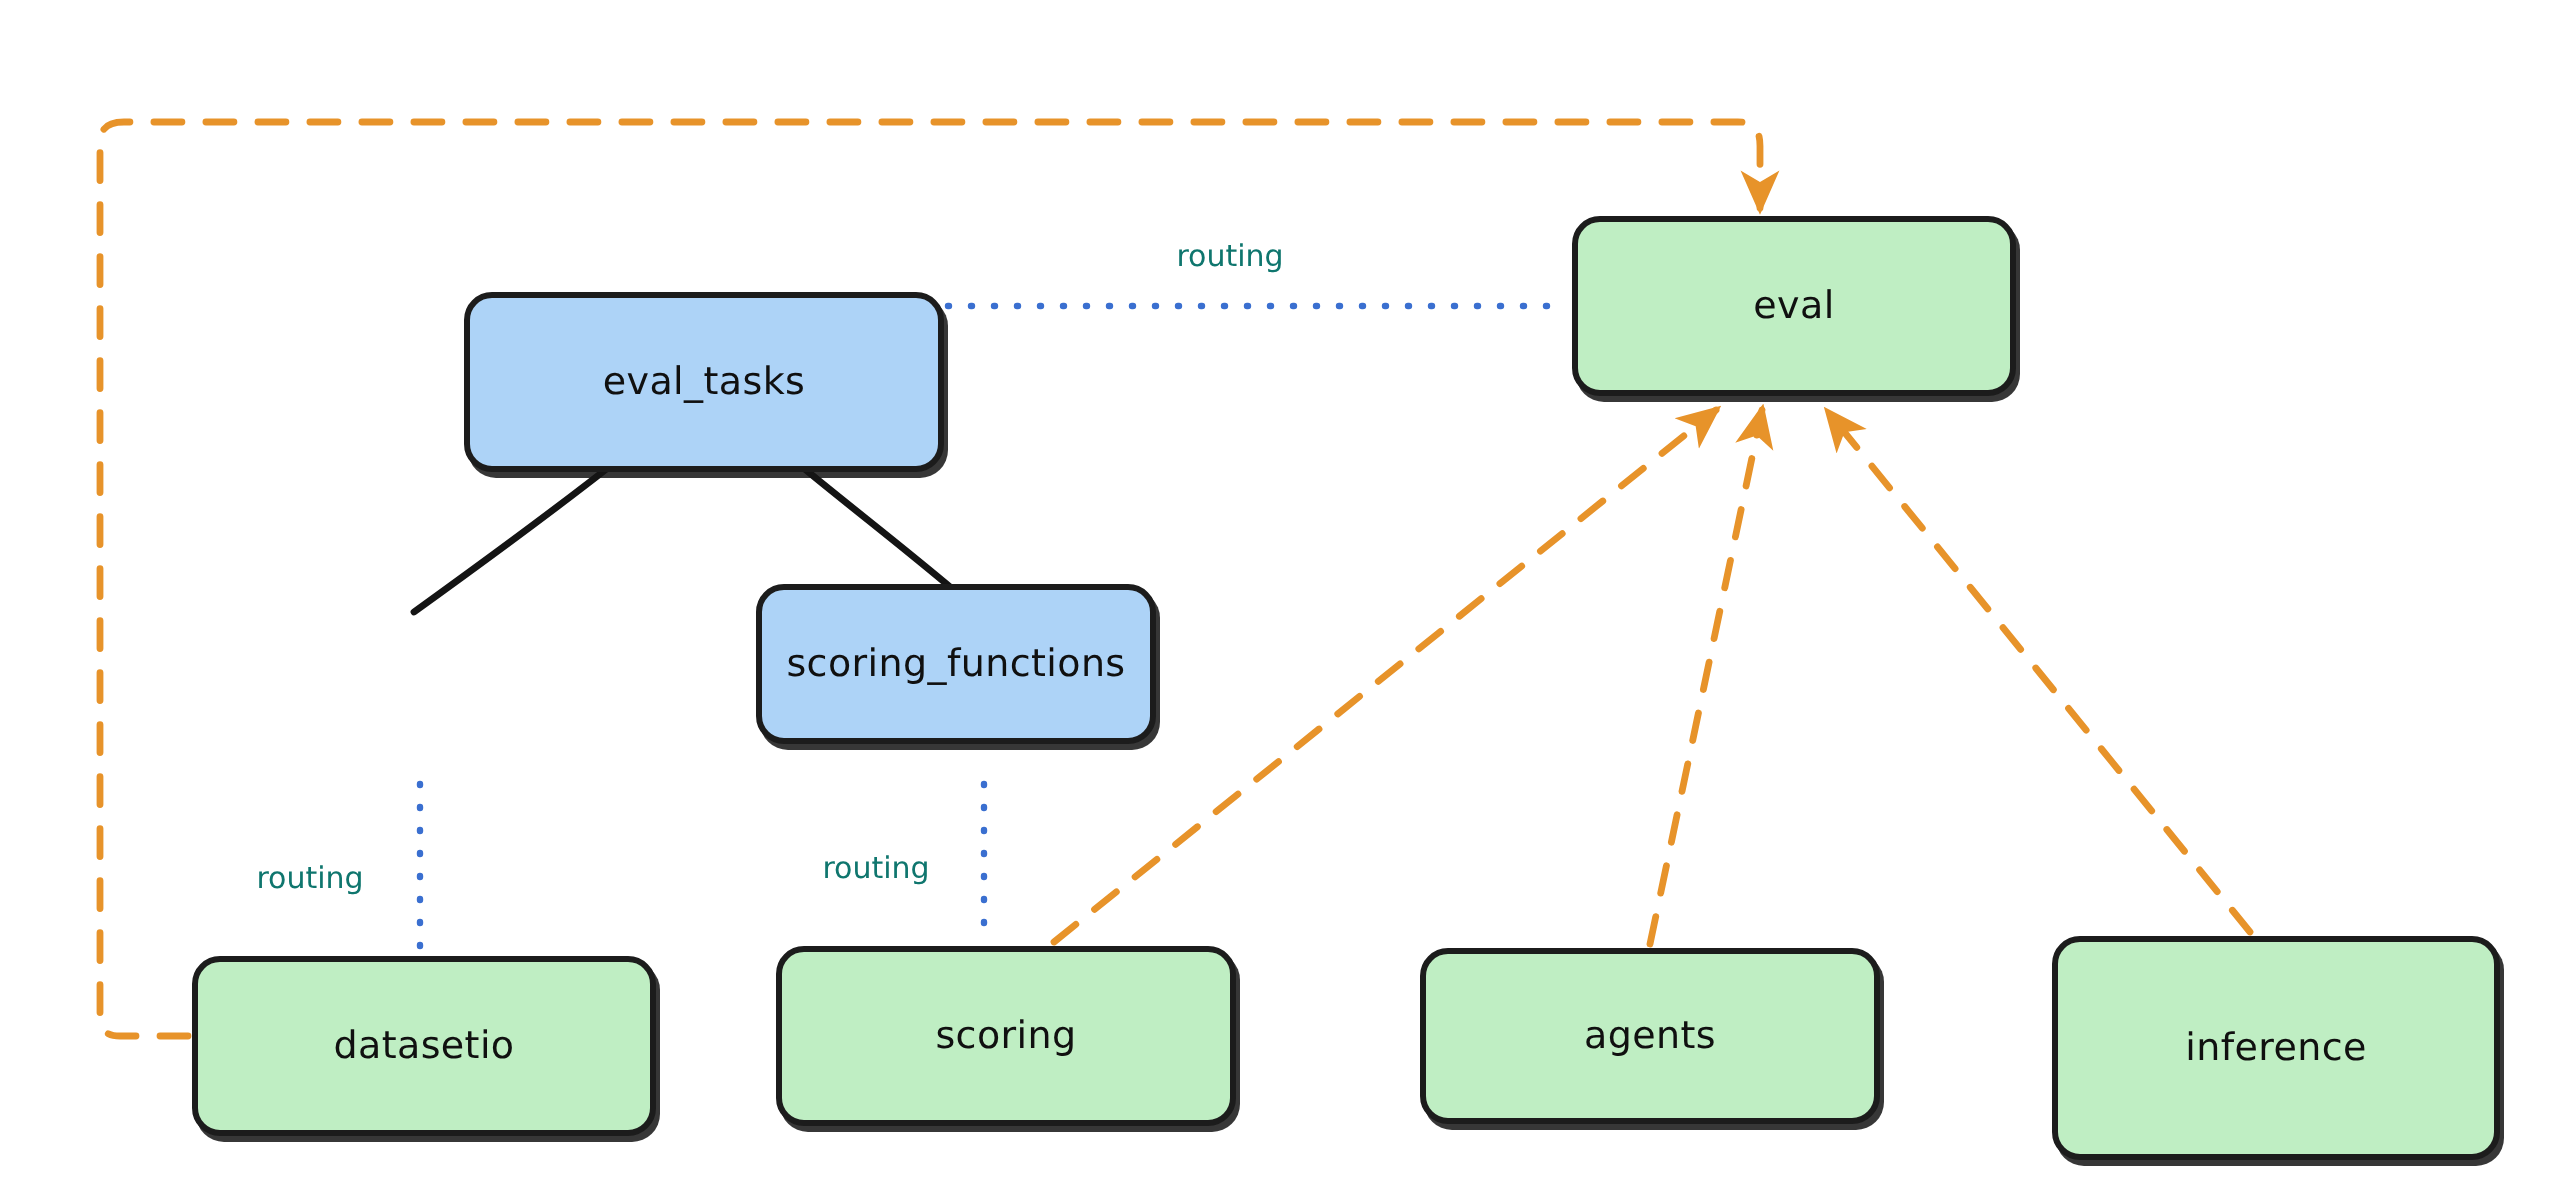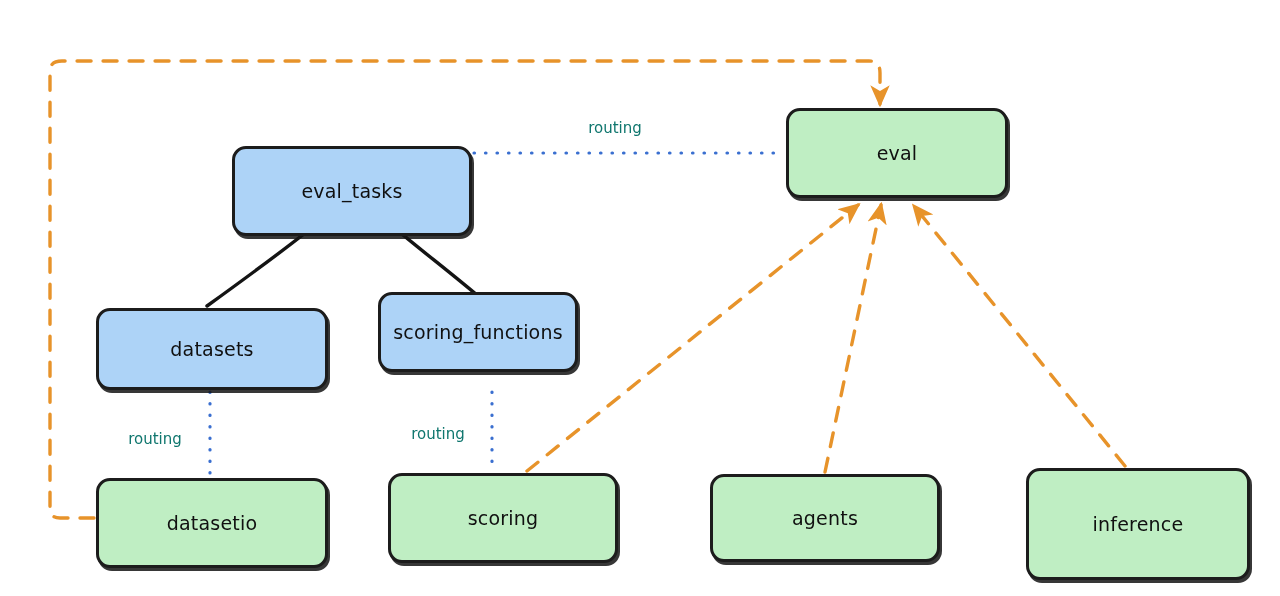--- a/index.html
+++ b/index.html
@@ -89,23 +89,20 @@
   </svg>
 
   <div class="node api" style="left:232px; top:110px; width:240px; height:90px;margin-top:36px;">
     <span class="node-label">eval_tasks</span>
   </div>
 
   <div class="node provider" style="left:786px; top:108px; width:222px; height:90px;">
     <span class="node-label">eval</span>
   </div>
 
-  <div class="node api" style="left:96px; top:308px; width:232px; height:82px;">
-    <span class="node-label">datasets</span>
-  </div>
 
   <div class="node api" style="left:378px; top:292px; width:200px; height:80px;">
     <span class="node-label">scoring_functions</span>
   </div>
 
   <div class="node provider" style="left:388px; top:473px; width:230px; height:90px;">
     <span class="node-label">scoring</span>
   </div>
 
   <div class="node provider" style="left:96px; top:478px; width:232px; height:90px;">

